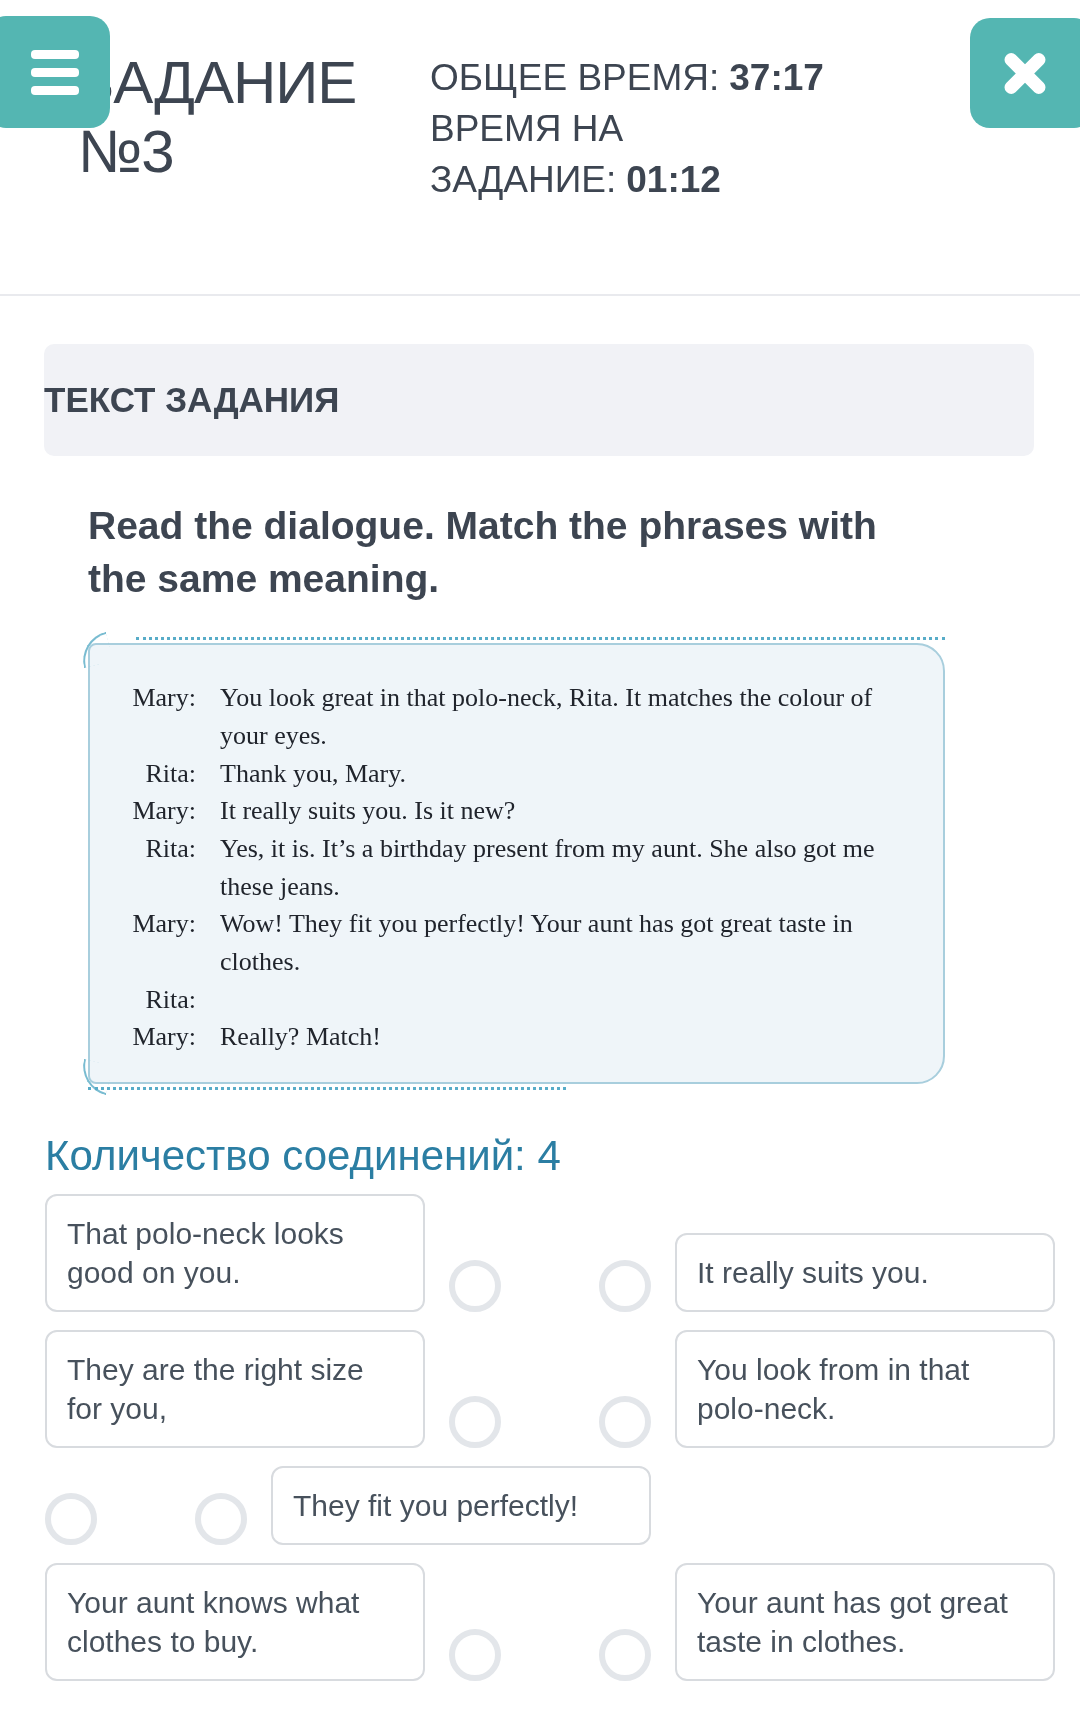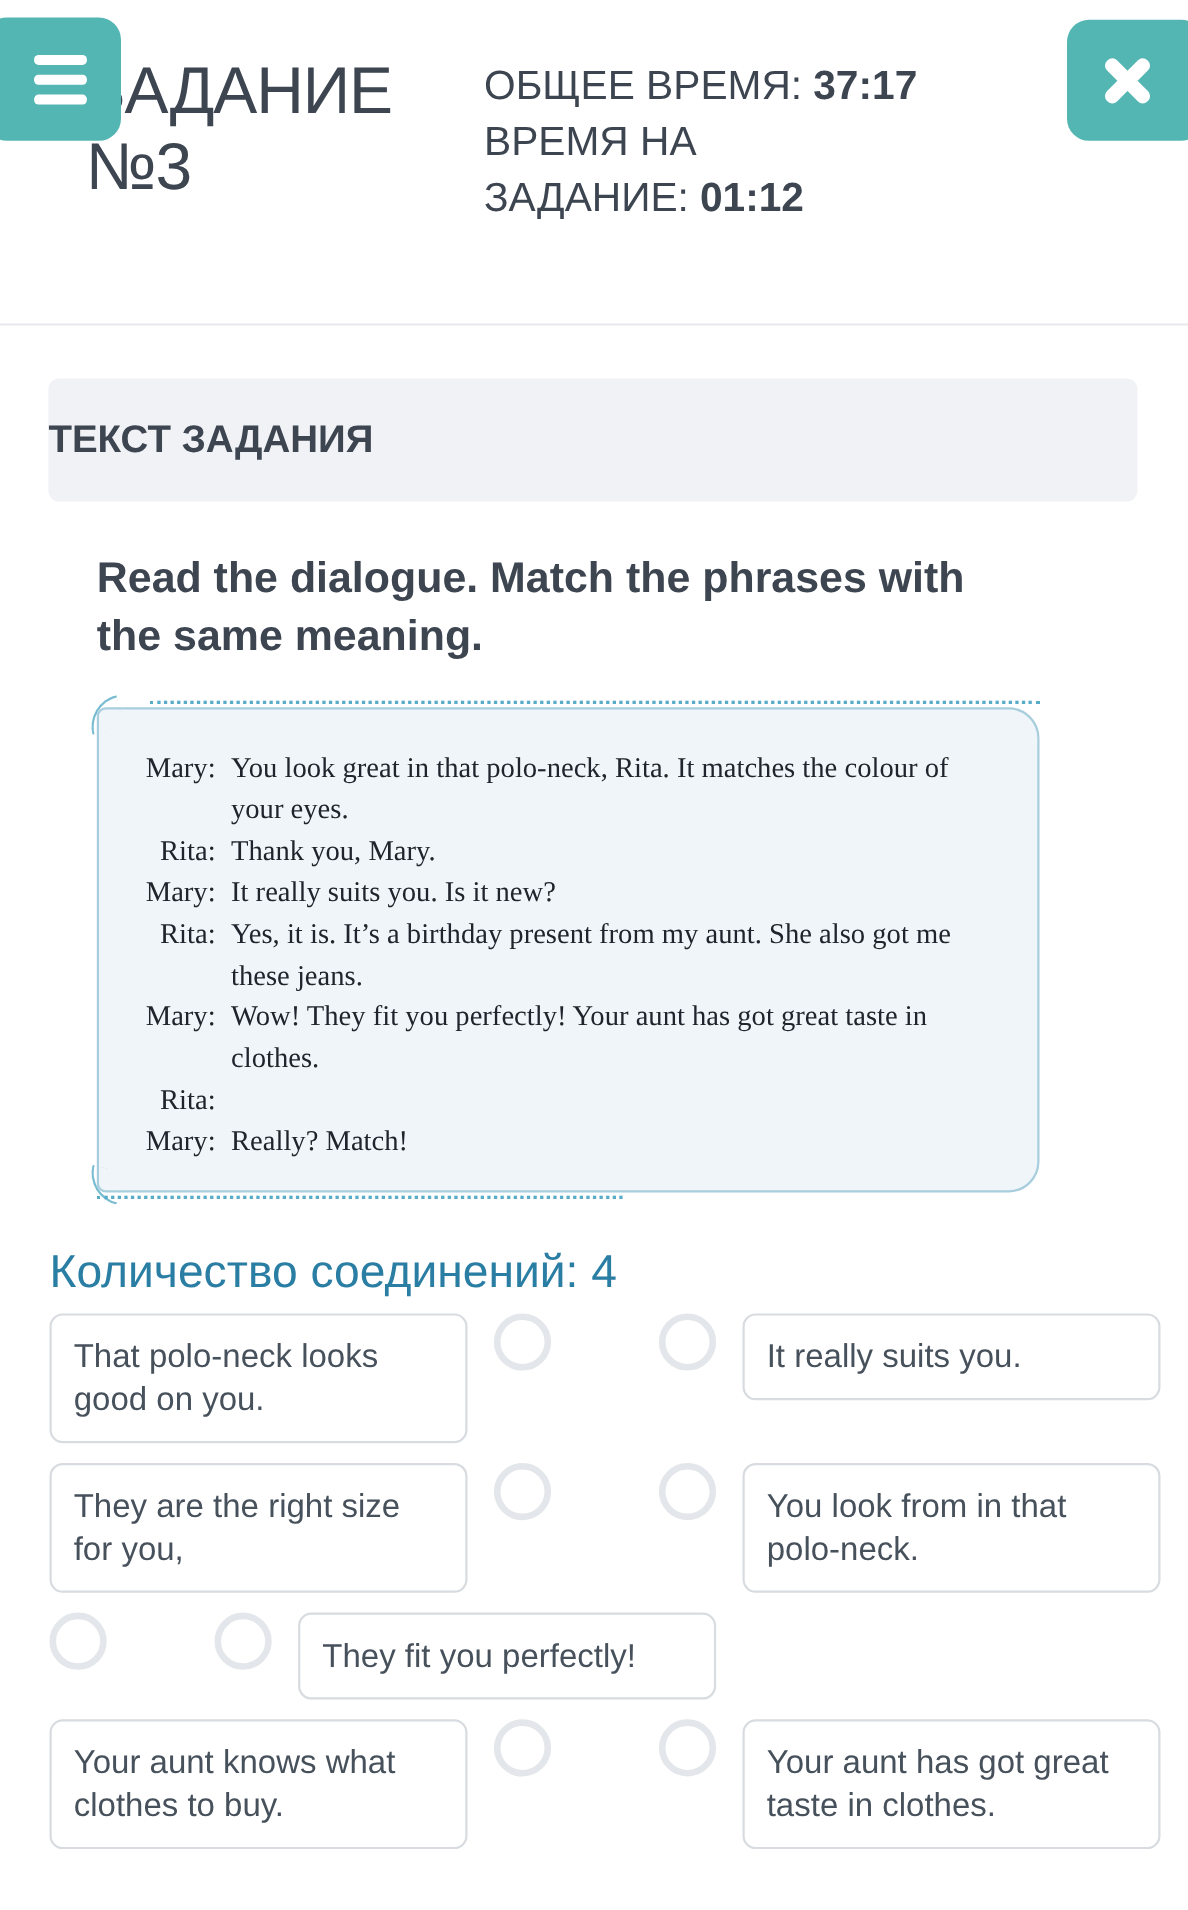--- a/index.html
+++ b/index.html
@@ -35,21 +35,21 @@
     background:#fff;border-radius:6px;
   }
   .x-icon::before{transform:rotate(45deg);}
   .x-icon::after{transform:rotate(-45deg);}
   .task-title{
     position:absolute;left:78px;top:48px;z-index:1;
     font-size:60px;font-weight:500;line-height:1.15;letter-spacing:-1px;color:var(--text-dark);
   }
   .task-title span{display:block;}
   .timer-block{
-    position:absolute;left:440px;top:52px;width:445px;
+    position:absolute;left:430px;top:52px;width:445px;
     font-size:37px;line-height:1.38;color:var(--text-dark);
   }
   .timer-label{margin-right:10px;}
   .timer-value{font-weight:700;}
   
   .section-box{
     margin:48px 46px 0 44px;height:112px;background:#f1f2f6;border-radius:10px;
     display:flex;align-items:center;
   }
   .section-box-title{font-size:35px;font-weight:700;color:var(--text-dark);}
@@ -68,31 +68,31 @@
     border-top:3px dotted #58acc8;
   }
   .dialogue-card::after{
     content:"";position:absolute;bottom:-8px;left:-2px;width:56%;height:0;
     border-bottom:3px dotted #58acc8;
   }
   .curl{position:absolute;width:30px;height:30px;border:2px solid #79bcd1;background:transparent;}
   .curl-tl{top:-10px;left:-10px;border-right:none;border-bottom:none;border-radius:100% 0 0 0;transform:rotate(-14deg);}
   .curl-bl{bottom:-10px;left:-10px;border-right:none;border-top:none;border-radius:0 0 0 100%;transform:rotate(14deg);}
   .dlg-row{
-    display:grid;grid-template-columns:92px 1fr;column-gap:14px;
+    display:grid;grid-template-columns:92px 1fr;column-gap:24px;
     font-family:"Liberation Serif","DejaVu Serif",serif;
     font-size:26px;line-height:1.45;color:#20242c;
   }
   .dlg-speaker{text-align:right;white-space:nowrap;}
   
   .connections-label{
     margin:48px 0 0 45px;font-size:42px;color:var(--heading-blue);
   }
   .match-rows{margin:14px 0 0 45px;}
-  .match-row{display:flex;align-items:flex-start;margin-bottom:18px;}
+  .match-row{display:flex;align-items:flex-end;margin-bottom:18px;}
   .match-card{
     width:380px;background:#fff;border:2px solid #d8dbdf;border-radius:12px;
     padding:18px 20px;font-size:30px;line-height:1.3;color:#47515c;
   }
   .match-card.left{margin-right:24px;}
   .radio{
     width:52px;height:52px;border-radius:50%;border:6px solid #e3e6ea;background:#fff;
     flex-shrink:0;cursor:pointer;
   }
   .right-radio{margin-left:98px;}

